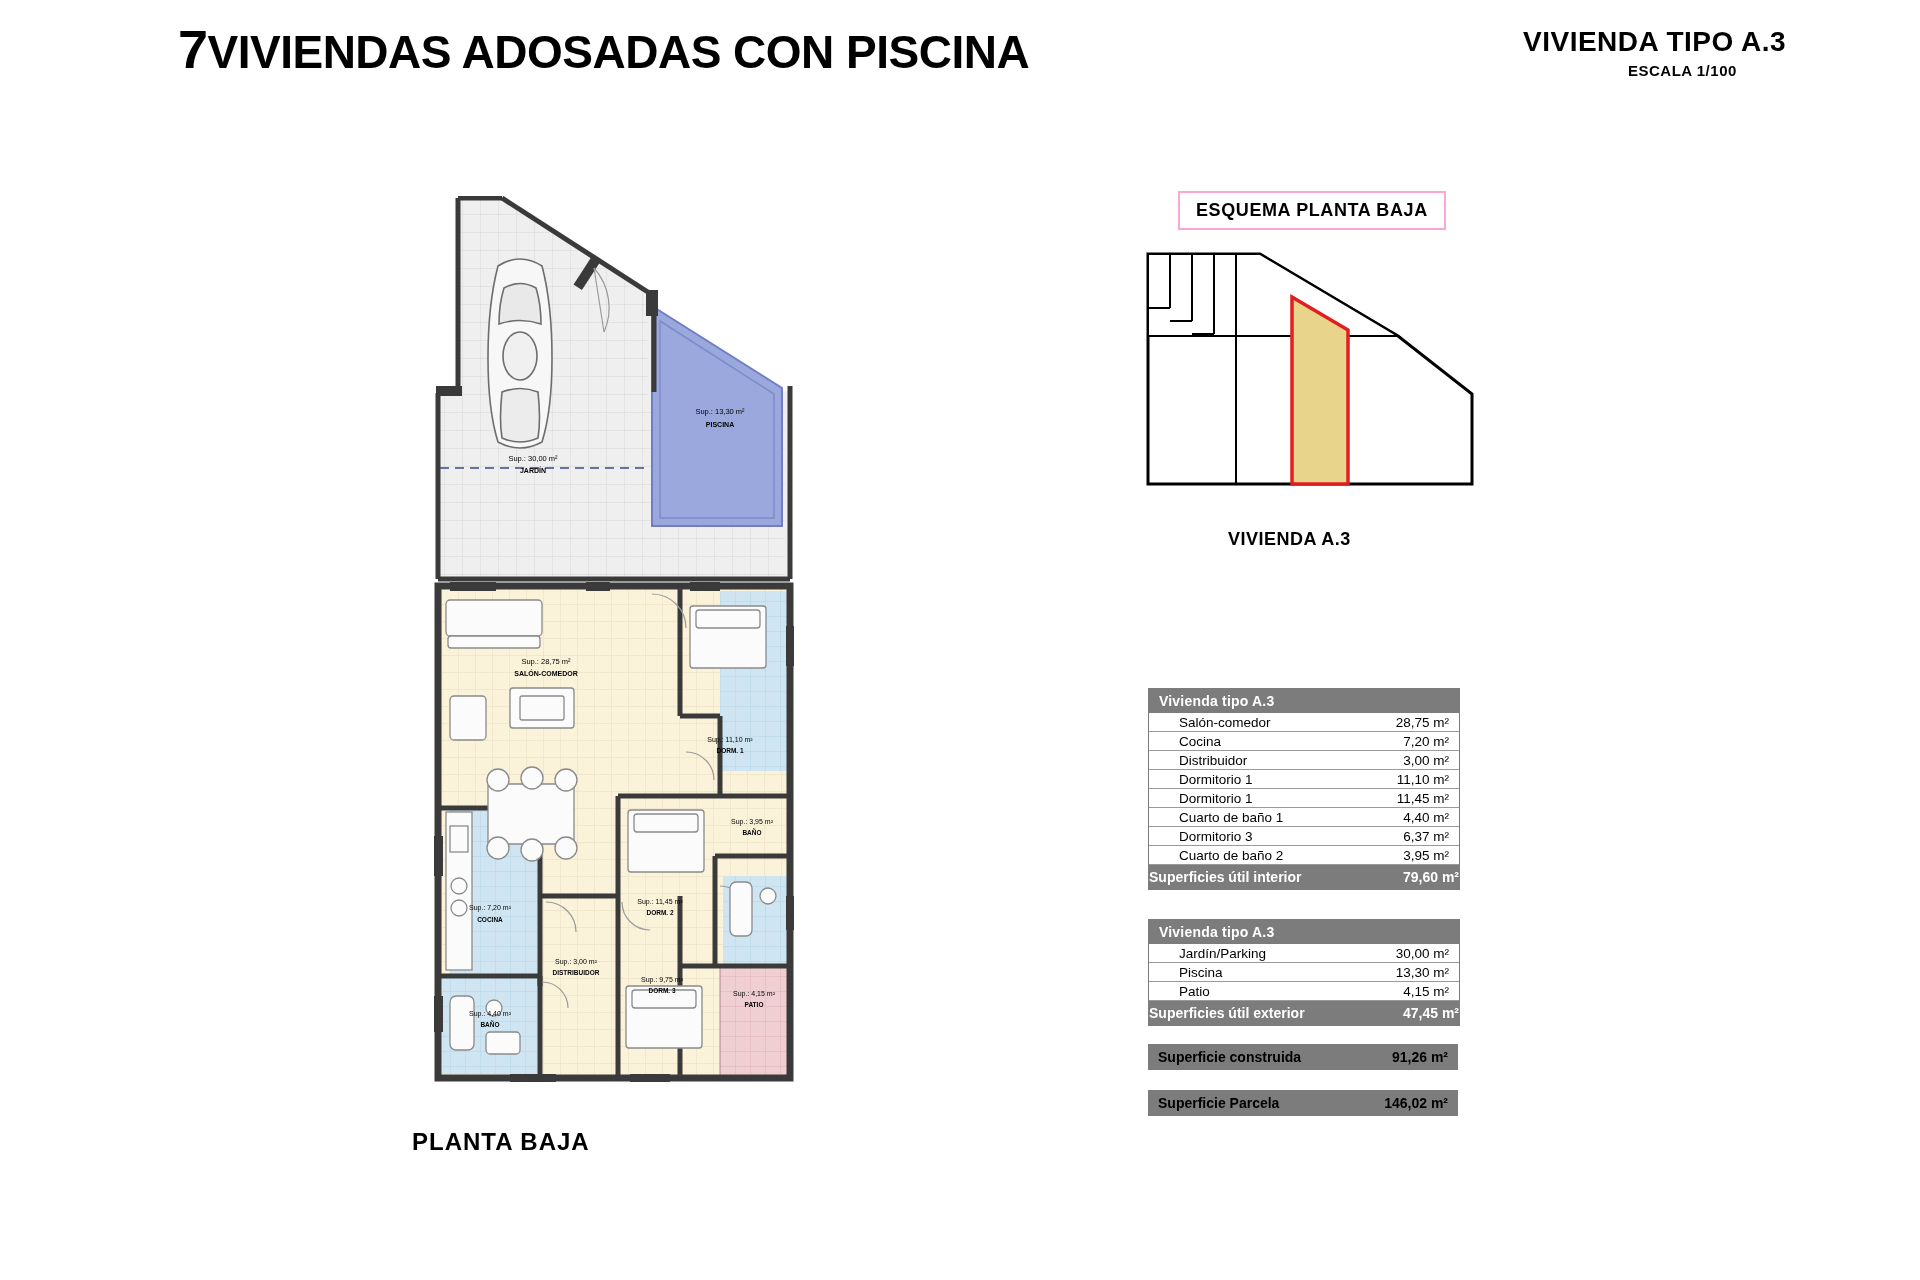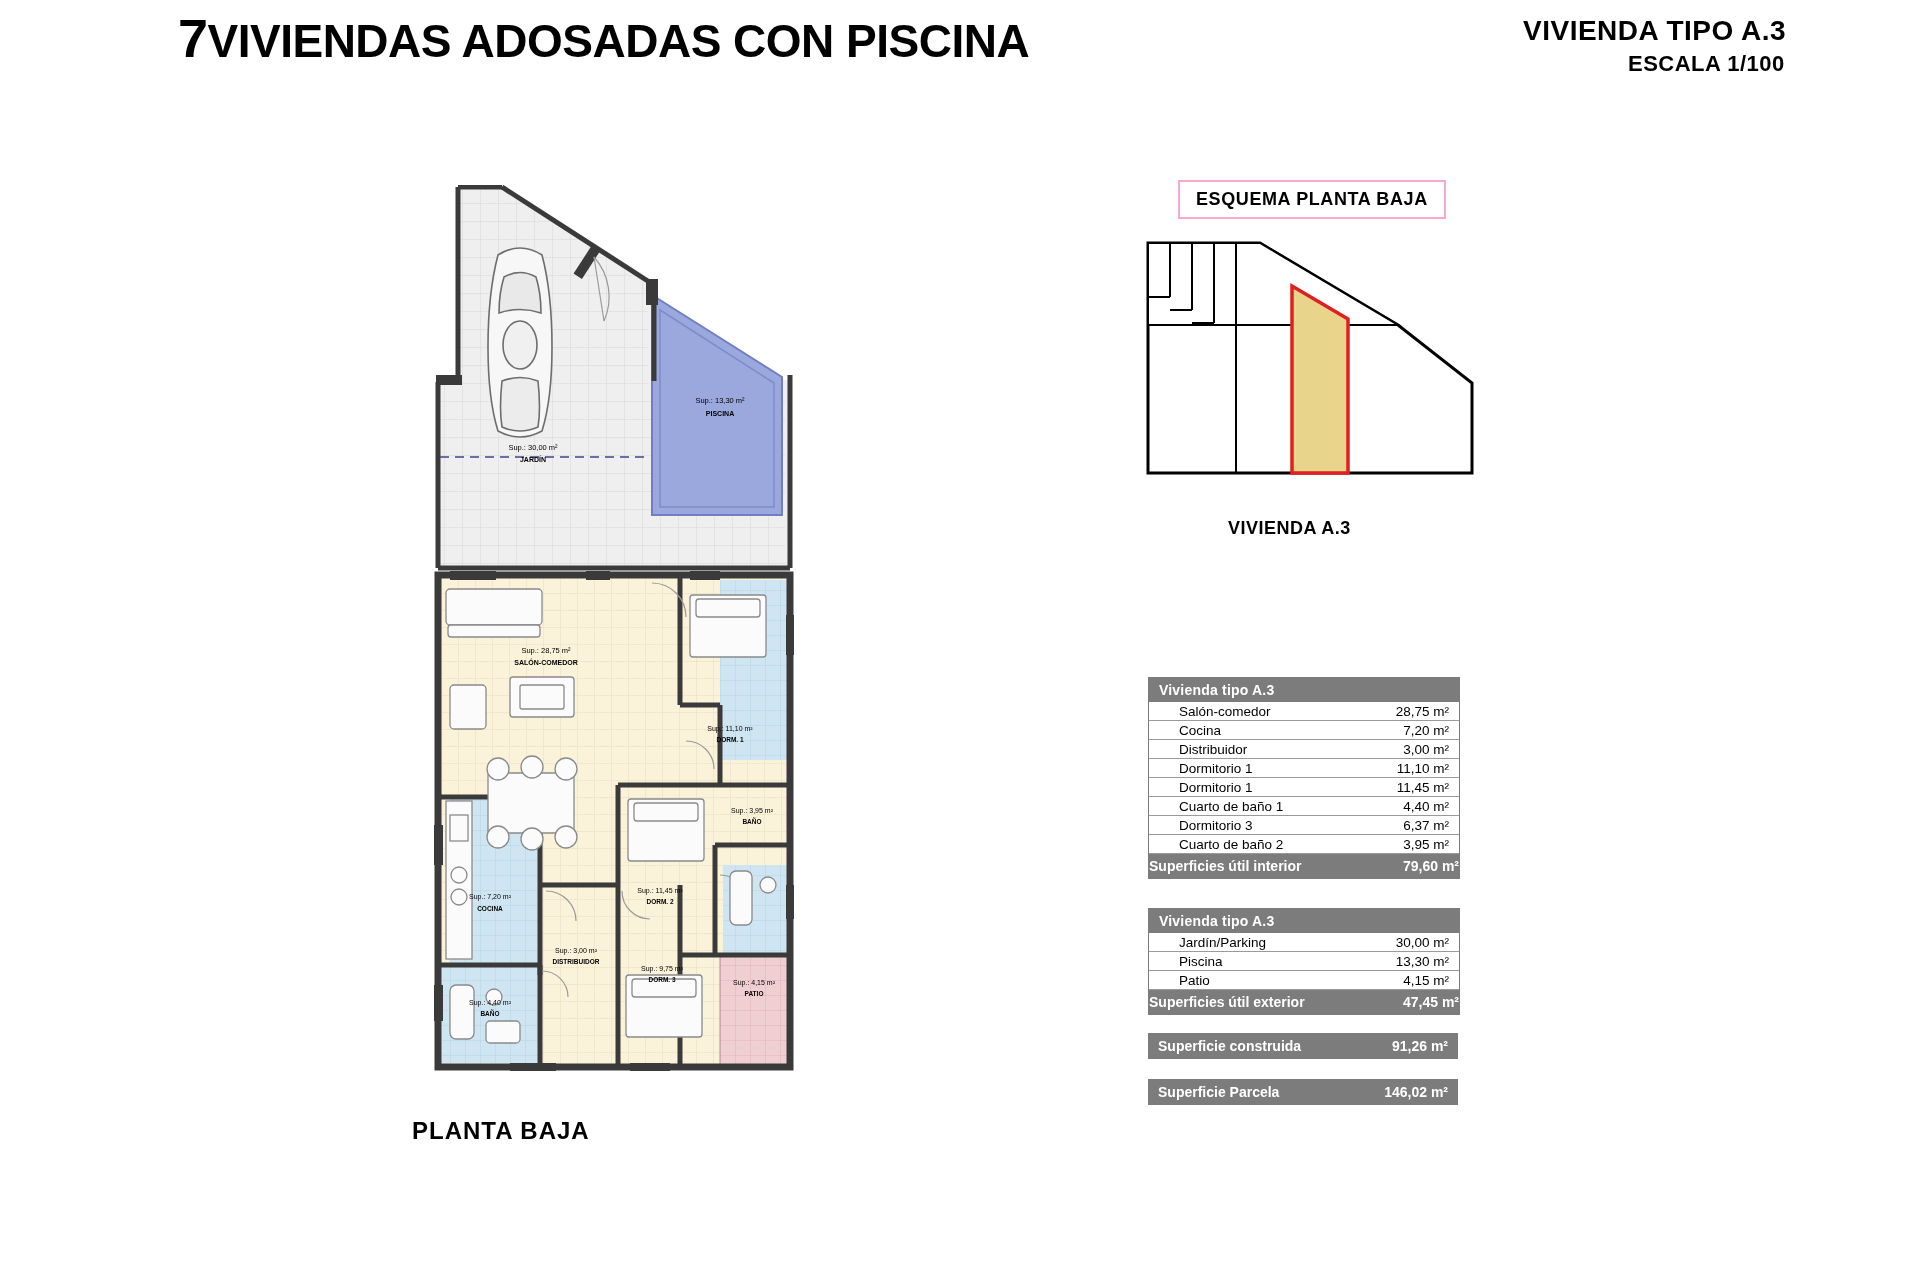--- a/index.html
+++ b/index.html
@@ -4,37 +4,37 @@
 <style>
   html,body{margin:0;padding:0;}
   body{
     width:1920px;height:1280px;
     background:#ffffff;
     font-family:"Liberation Sans", sans-serif;
     color:#000;
     position:relative;
     overflow:hidden;
   }
-  .page{position:absolute;left:0;top:5px;width:1920px;height:1168px;}
+  .page{position:absolute;left:0;top:16px;width:1920px;height:1168px;}
 
   
   .main-title{
     position:absolute;left:178px;top:2px;
     font-size:46px;font-weight:bold;letter-spacing:-0.5px;
     font-family:"Liberation Sans", sans-serif;
     white-space:nowrap;
   }
   .main-title .big{font-size:54px;}
   .type-title{
     position:absolute;left:1523px;top:10px;
     font-size:28px;font-weight:bold;letter-spacing:0.5px;white-space:nowrap;
   }
   .scale-title{
     position:absolute;left:1628px;top:46px;
-    font-size:22px;font-weight:bold;letter-spacing:0.5px;white-space:nowrap;
+    font-size:15px;font-weight:bold;letter-spacing:0.5px;white-space:nowrap;
   }
 
   
   .scheme-label{
     position:absolute;left:1178px;top:175px;
     border:2px solid #f9a8d4;background:#fff;
     padding:7px 16px;font-size:18px;font-weight:bold;letter-spacing:0.6px;
     white-space:nowrap;
   }
   .scheme-wrap{position:absolute;left:1140px;top:228px;width:340px;height:250px;}
@@ -70,21 +70,21 @@
     padding:4px 0;display:flex;justify-content:space-between;font-size:14px;
   }
   .tbl.bordered{border:1px solid #7c7c7c;}
 
   .tbl-interior{left:1148px;top:672px;}
   .tbl-exterior{left:1148px;top:903px;}
   .tbl-const{left:1148px;top:1028px;}
   .tbl-parcela{left:1148px;top:1074px;}
 
   .single{
-    background:#7c7c7c;color:#ffffff;font-weight:bold;
+    background:#7c7c7c;color:#000000;font-weight:bold;
     padding:5px 10px;display:flex;justify-content:space-between;font-size:14px;
   }
 </style>
 </head>
 <body>
 
 <div class="page">
 
   <div class="main-title">
     <span class="big">7</span><span>VIVIENDAS ADOSADAS CON PISCINA</span>

